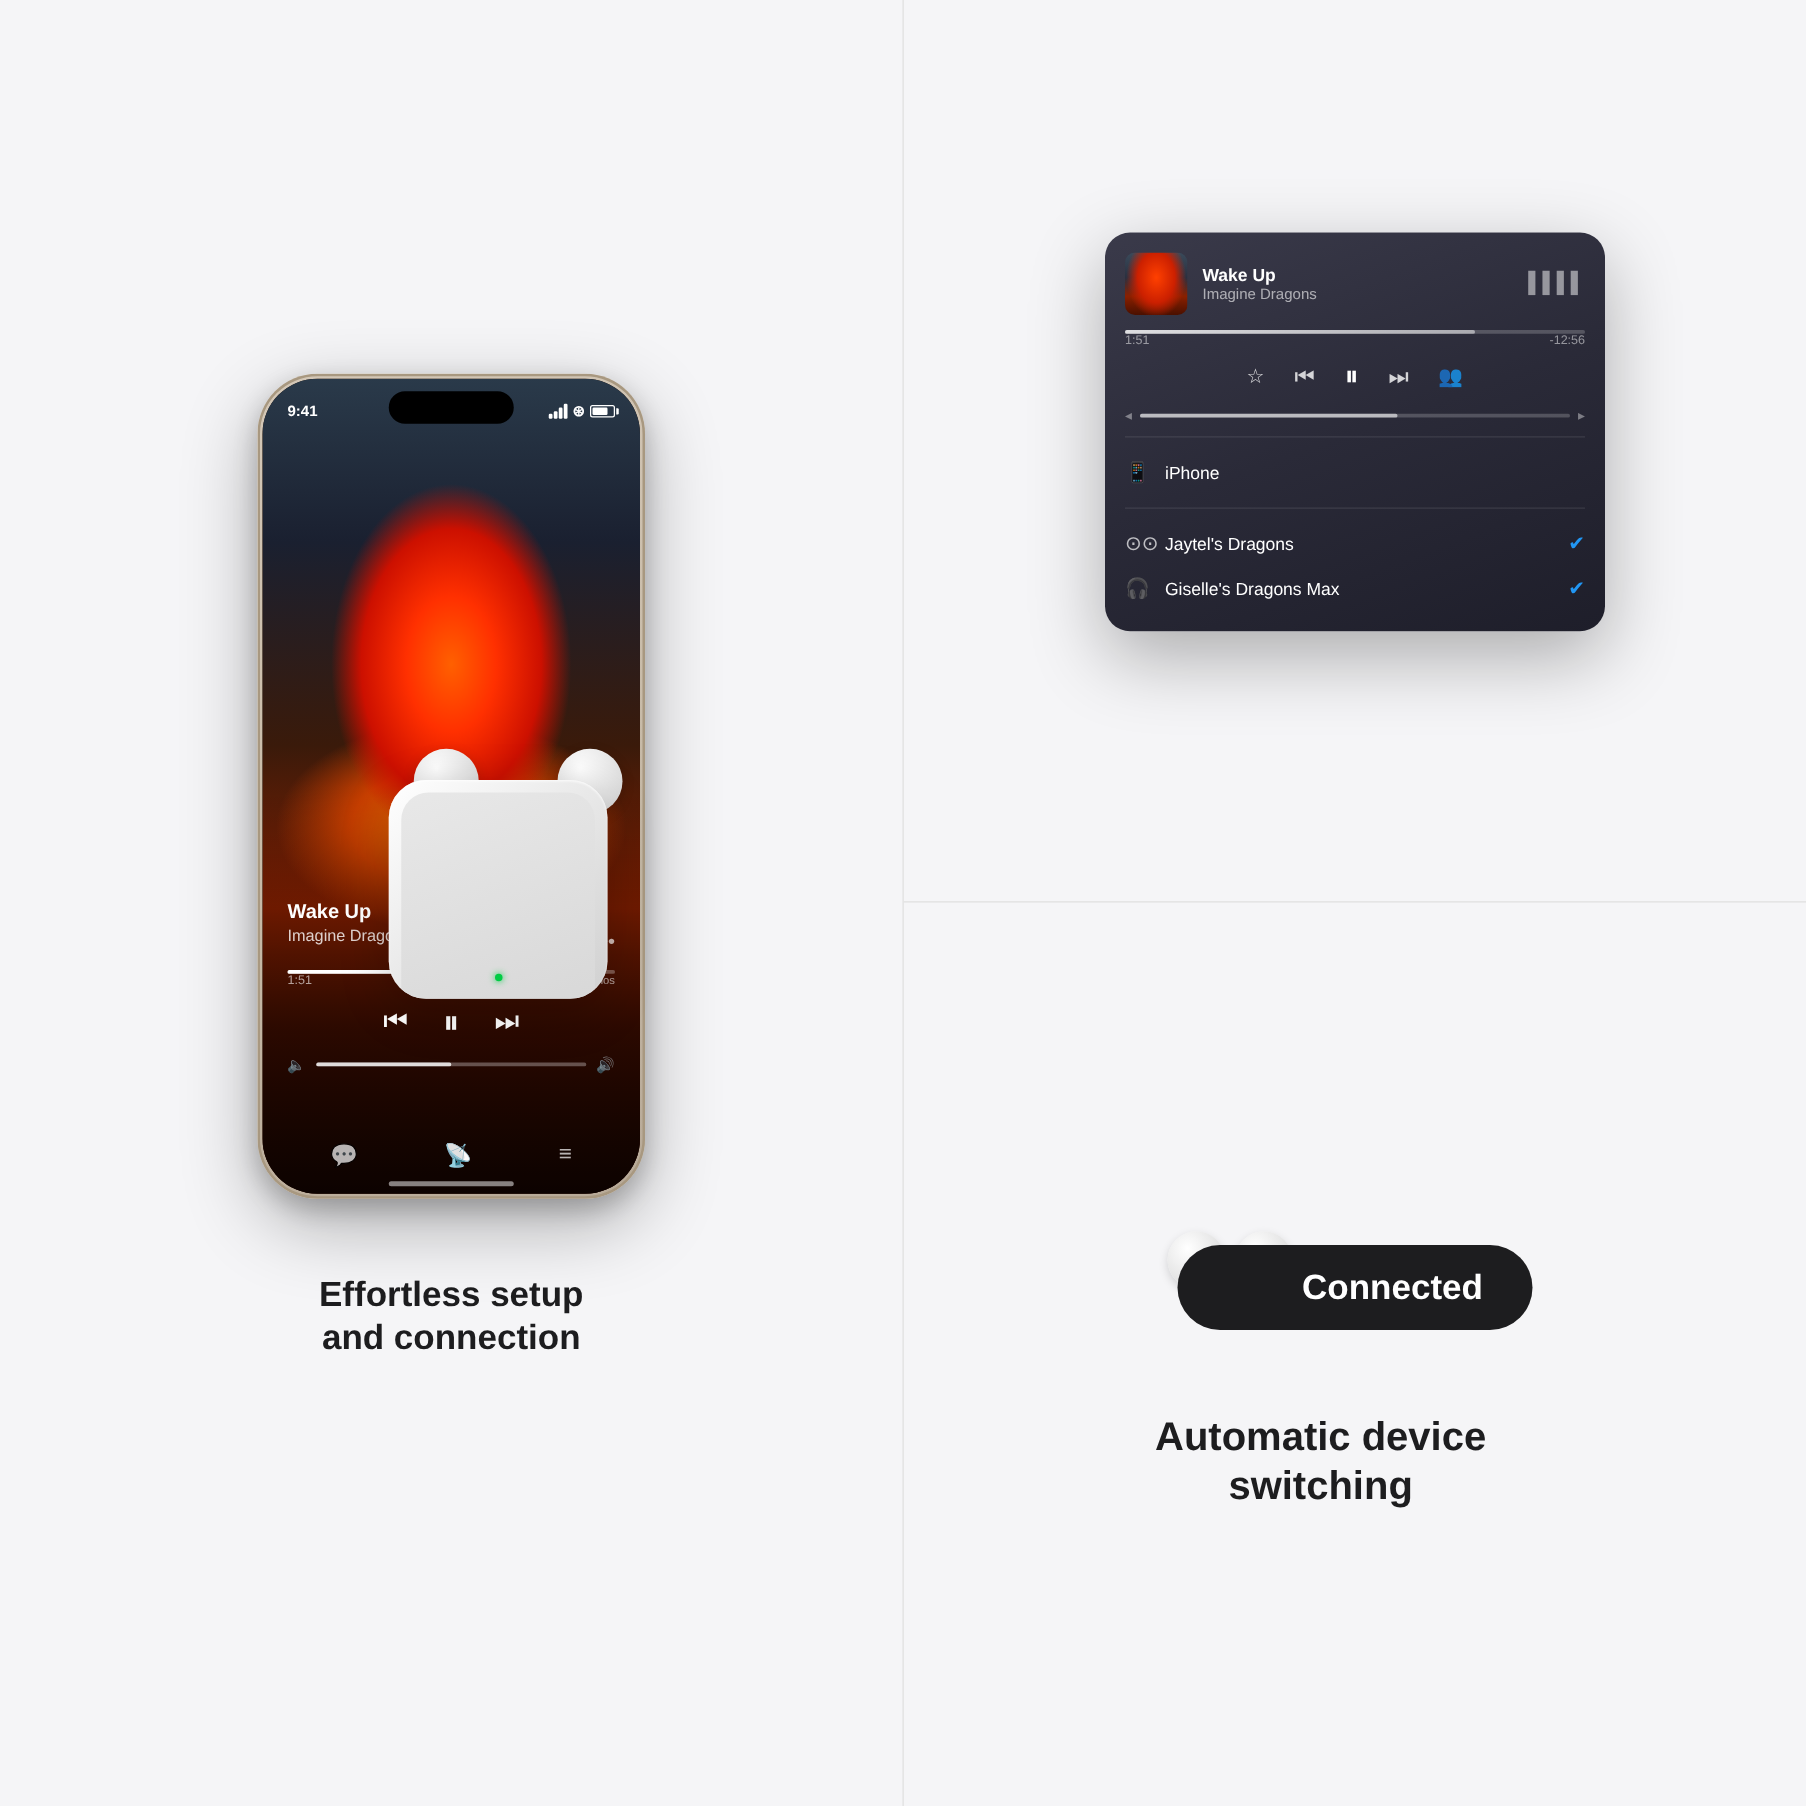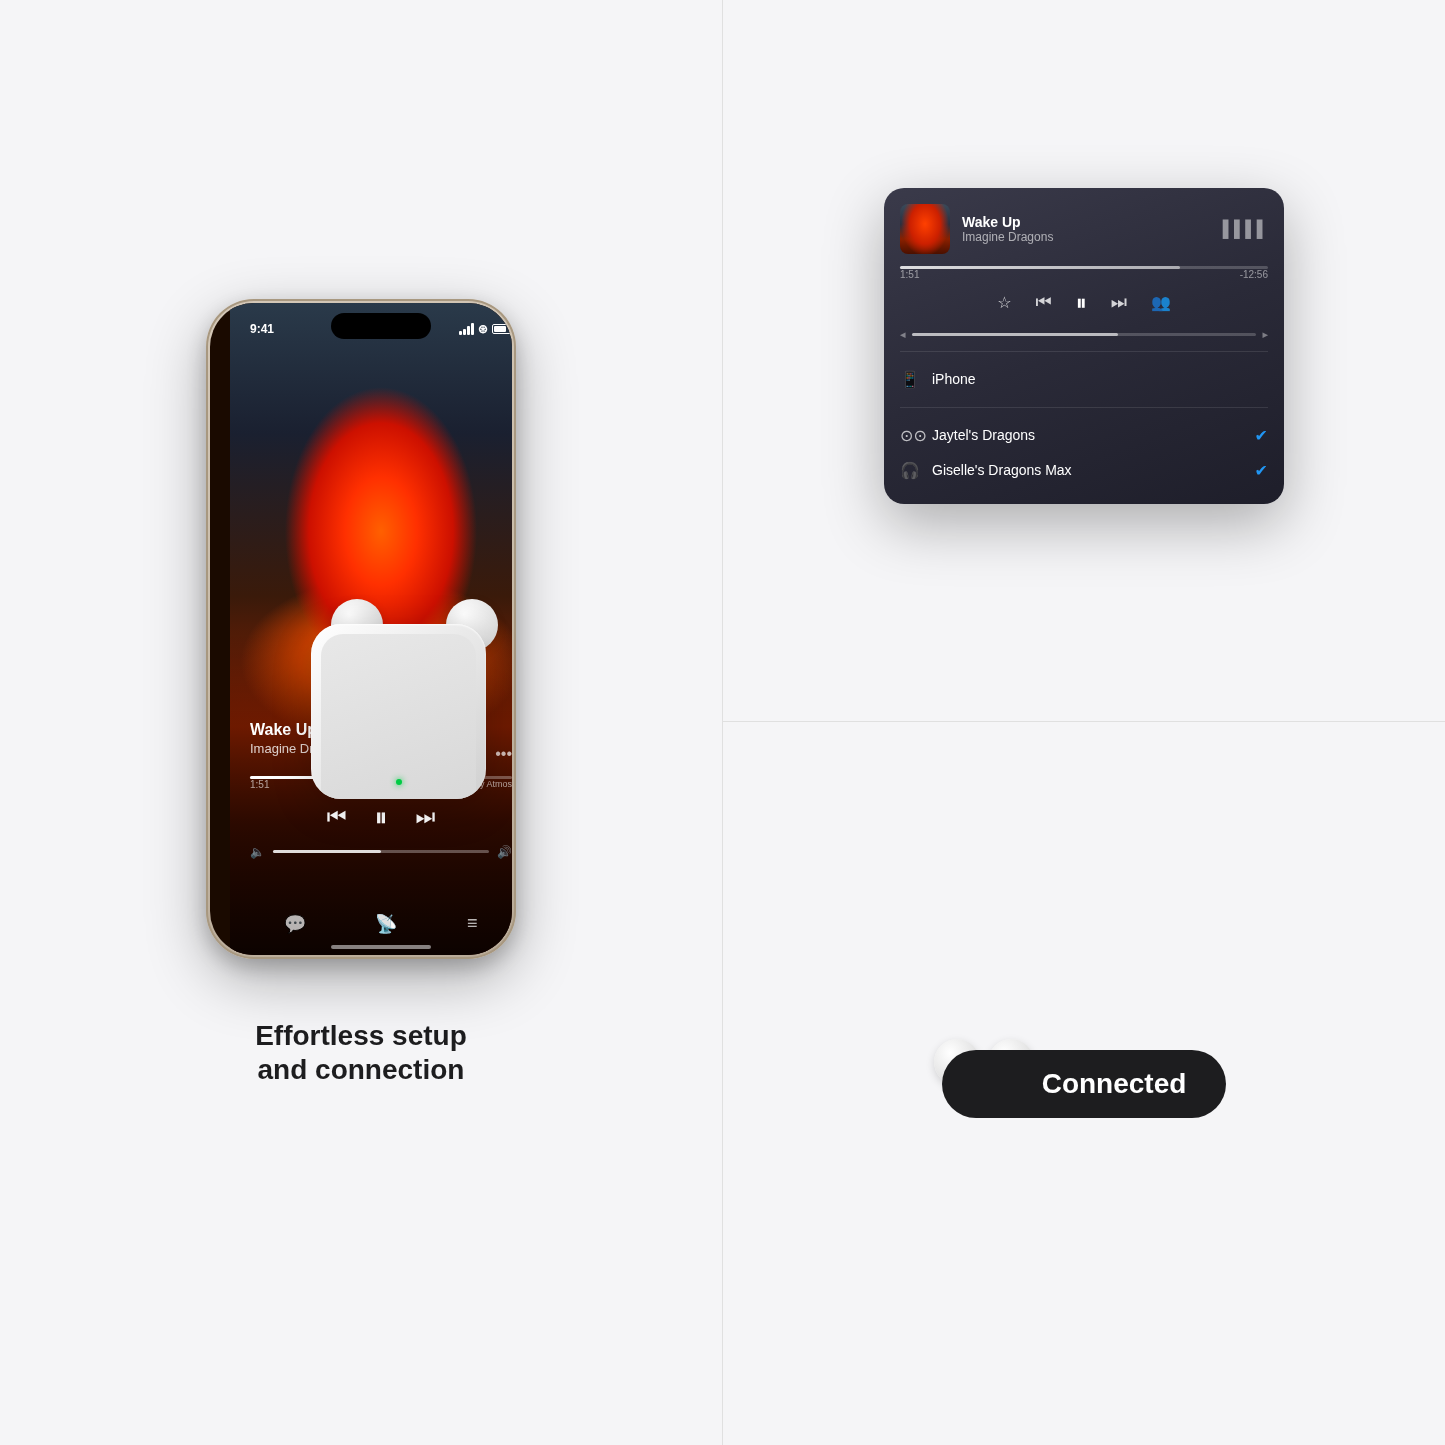--- a/index.html
+++ b/index.html
@@ -85,21 +85,20 @@
     }
 
     .iphone-wallpaper {
       width: 100%;
       height: 100%;
       background:
         radial-gradient(ellipse 120px 180px at 50% 35%, #ff6000 0%, #ff3000 30%, #cc1000 60%, transparent 80%),
         radial-gradient(ellipse 200px 120px at 50% 55%, #ff8000 0%, #cc4000 40%, transparent 70%),
         linear-gradient(180deg, #2a3a4a 0%, #1a2030 20%, #3a1a0a 45%, #8a2000 65%, #4a1000 80%, #2a0800 100%);
       position: relative;
-      margin-left: 20px;
     }
 
     .iphone-notch {
       position: absolute;
       top: 10px;
       left: 50%;
       transform: translateX(-50%);
       width: 100px;
       height: 26px;
       background: #000;
@@ -741,18 +740,22 @@
             </div>
           </div>
         </div>
 
         <div class="connected-pill">
           <span class="connected-label">Connected</span>
         </div>
 
       </div>
 
+      <div class="switch-caption">
+        <div>Automatic device</div>
+        <div>switching</div>
+      </div>
 
     </div>
 
   </div>
 
 </div>
 
 </body></html>

